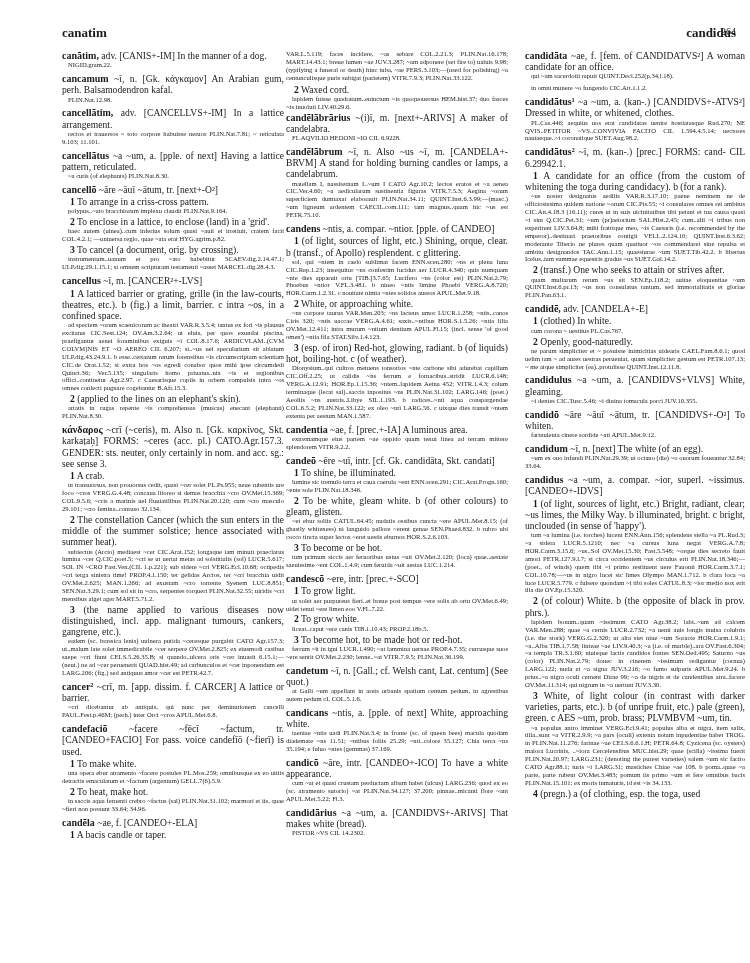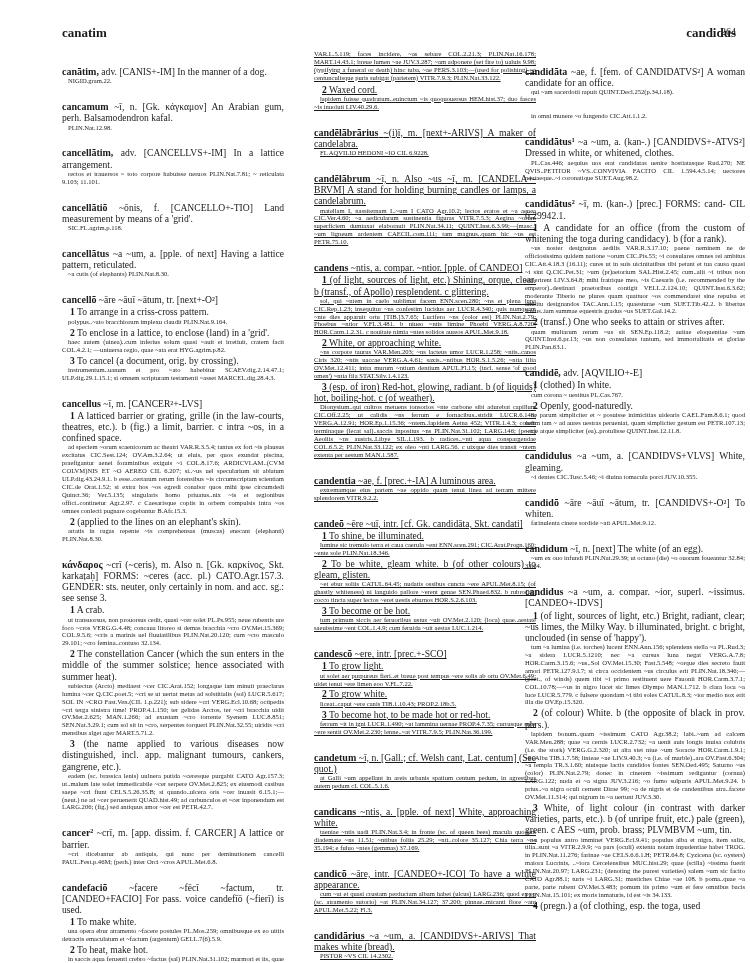--- a/index.html
+++ b/index.html
@@ -4,23 +4,23 @@
   <style>
     html, body { margin: 0; padding: 0; background: #ffffff; }
     body { width: 750px; height: 963px; overflow: hidden; position: relative; color: #1a1a1a; font-family: "DejaVu Serif", "Liberation Serif", serif; }
     .page { position: absolute; left: 0; top: 0; width: 750px; height: 756px; }
     .running-head { position: absolute; top: 25px; left: 62px; right: 14px; height: 18px; }
     .rh-left { position: absolute; left: 0; top: 0; font-weight: bold; font-size: 13px; font-family: "Liberation Serif", serif; }
     .rh-center { position: absolute; left: 0; right: 0; top: 1px; text-align: right; font-size: 10px; font-family: Liberation Serif, serif; }
     .rh-right { position: absolute; right: 0; top: 0; font-weight: bold; font-size: 13px; font-family: "Liberation Serif", serif; }
     .col { position: absolute; top: 50px; width: 222px; font-family: "Liberation Serif", serif; }
     .col-1 { left: 62px; }
-    .col-2 { left: 314px; text-decoration: underline; }
+    .col-2 { left: 286px; }
     .col-3 { left: 525px; width: 220px; }
-    .entry { margin: 16px 0 4px 0; }
+    .entry { margin: 0 0 4px 0; }
     .head-line { font-size: 9.6px; line-height: 11.2px; text-align: justify; }
     .lemma { font-weight: bold; font-size: 10px; }
     .sense { font-size: 9.6px; line-height: 11.2px; text-indent: 8px; text-align: justify; margin-top: 1px; }
     .snum { font-weight: bold; }
     .cite { font-size: 6.6px; line-height: 7.9px; text-align: justify; padding-left: 0; text-indent: 6px; color: #222; margin-bottom: 1px; }
     .cont { font-size: 6.6px; line-height: 7.9px; text-align: justify; color: #222; margin-bottom: 2px; }
   </style>
 </head>
 <body>
 
@@ -38,24 +38,20 @@
       </div>
       <div class="entry">
         <div class="head-line"><span class="lemma">cancamum</span> <span>~ī, n. [Gk. κάγκαμον] An Arabian gum, perh. Balsamodendron kafal.</span></div>
         <div class="cite">PLIN.Nat.12.98.</div>
       </div>
       <div class="entry">
         <div class="head-line"><span class="lemma">cancellātim,</span> <span>adv. [CANCELLVS+-IM] In a lattice arrangement.</span></div>
         <div class="cite">rectos et trauersos ~ toto corpore habuisse neruos PLIN.Nat.7.81; ~ reticulata 9.103; 11.101.</div>
       </div>
       <div class="entry">
-        <div class="head-line"><span class="lemma">cancellātiō</span> <span>~ōnis, f. [CANCELLO+-TIO] Land measurement by means of a 'grid'.</span></div>
-        <div class="cite">SIC.FL.agrim.p.118.</div>
-      </div>
-      <div class="entry">
         <div class="head-line"><span class="lemma">cancellātus</span> <span>~a ~um, a. [pple. of next] Having a lattice pattern, reticulated.</span></div>
         <div class="cite">~a cutis (of elephants) PLIN.Nat.8.30.</div>
       </div>
       <div class="entry">
         <div class="head-line"><span class="lemma">cancellō</span> <span>~āre ~āuī ~ātum, tr. [next+-O²]</span></div>
         <div class="sense"><span class="snum">1</span> <span>To arrange in a criss-cross pattern.</span></div>
         <div class="cite">polypus..~ato bracchiorum implexu claudit PLIN.Nat.9.164.</div>
         <div class="sense"><span class="snum">2</span> <span>To enclose in a lattice, to enclose (land) in a 'grid'.</span></div>
         <div class="cite">haec autem (uinea)..cum inferius solum quasi ~auit et irretiuit, cratem facit COL.4.2.1; —uniuersa regio, quae ~ata erat HYG.agrim.p.82.</div>
         <div class="sense"><span class="snum">3</span> <span>To cancel (a document, orig. by crossing).</span></div>
@@ -166,21 +162,21 @@
         <div class="cite">PL.Cas.446; aequius uos erat candidatas uenire hostiatasque Rud.270; NE QVIS..PETITOR ~VS..CONVIVIA FACITO CIL 1.594.4.5.14; uectores nautaeque..~i coronatique SUET.Aug.98.2.</div>
       </div>
       <div class="entry">
         <div class="head-line"><span class="lemma">candidātus²</span> <span>~ī, m. (kan-.) [prec.] FORMS: cand- CIL 6.29942.1.</span></div>
         <div class="sense"><span class="snum">1</span> <span>A candidate for an office (from the custom of whitening the toga during candidacy). b (for a rank).</span></div>
         <div class="cite">~us noster designatus aedilis VAR.R.3.17.10; paene neminem ne de officiosissima quidem natione ~orum CIC.Pis.55; ~i consulares omnes rei ambitus CIC.Att.4.18.3 (16.11); cures ut in suis uicinitatibus tibi petant et tua causa quasi ~i sint Q.CIC.Pet.31; ~um (pr)aetorium SAL.Hist.2.45; cum..alii ~i tribus non experirent LIV.3.64.8; mihi fratrique meo, ~is Caesaris (i.e. recommended by the emperor)..destinari praetoribus contigit VELL.2.124.10; QUINT.Inst.6.3.62; moderante Tiberio ne plures quam quattuor ~os commendaret sine repulsa et ambitu designandos TAC.Ann.1.15; quaesturae ~um SUET.Tib.42.2. b libertus Icelus..iam summae equestris gradus ~us SUET.Gal.14.2.</div>
         <div class="sense"><span class="snum">2</span> <span>(transf.) One who seeks to attain or strives after.</span></div>
         <div class="cite">quam multarum rerum ~us sit SEN.Ep.118.2; auitae eloquentiae ~um QUINT.Inst.6.pr.13; ~us non consulatus tantum, sed immortalitatis et gloriae PLIN.Pan.63.1.</div>
       </div>
       <div class="entry">
-        <div class="head-line"><span class="lemma">candidē,</span> <span>adv. [AQVILIO+-E]</span></div>
+        <div class="head-line"><span class="lemma">candidē,</span> <span>adv. [CANDELA+-E]</span></div>
         <div class="sense"><span class="snum">1</span> <span>(clothed) In white.</span></div>
         <div class="cite">cum corona ~ uestitus PL.Cas.767.</div>
         <div class="sense"><span class="snum">2</span> <span>Openly, good-naturedly.</span></div>
         <div class="cite">ne parum simpliciter et ~ posuisse inimicitias uidearis CAEL.Fam.8.6.1; quod uelim tam ~ ad aures uestras perueniat, quam simpliciter gestum est PETR.107.13; ~ me atque simpliciter (ea)..protulisse QUINT.Inst.12.11.8.</div>
       </div>
       <div class="entry">
         <div class="head-line"><span class="lemma">candidulus</span> <span>~a ~um, a. [CANDIDVS+VLVS] White, gleaming.</span></div>
         <div class="cite">~i dentes CIC.Tusc.5.46; ~i diuina tomacula porci JUV.10.355.</div>
       </div>
       <div class="entry">

